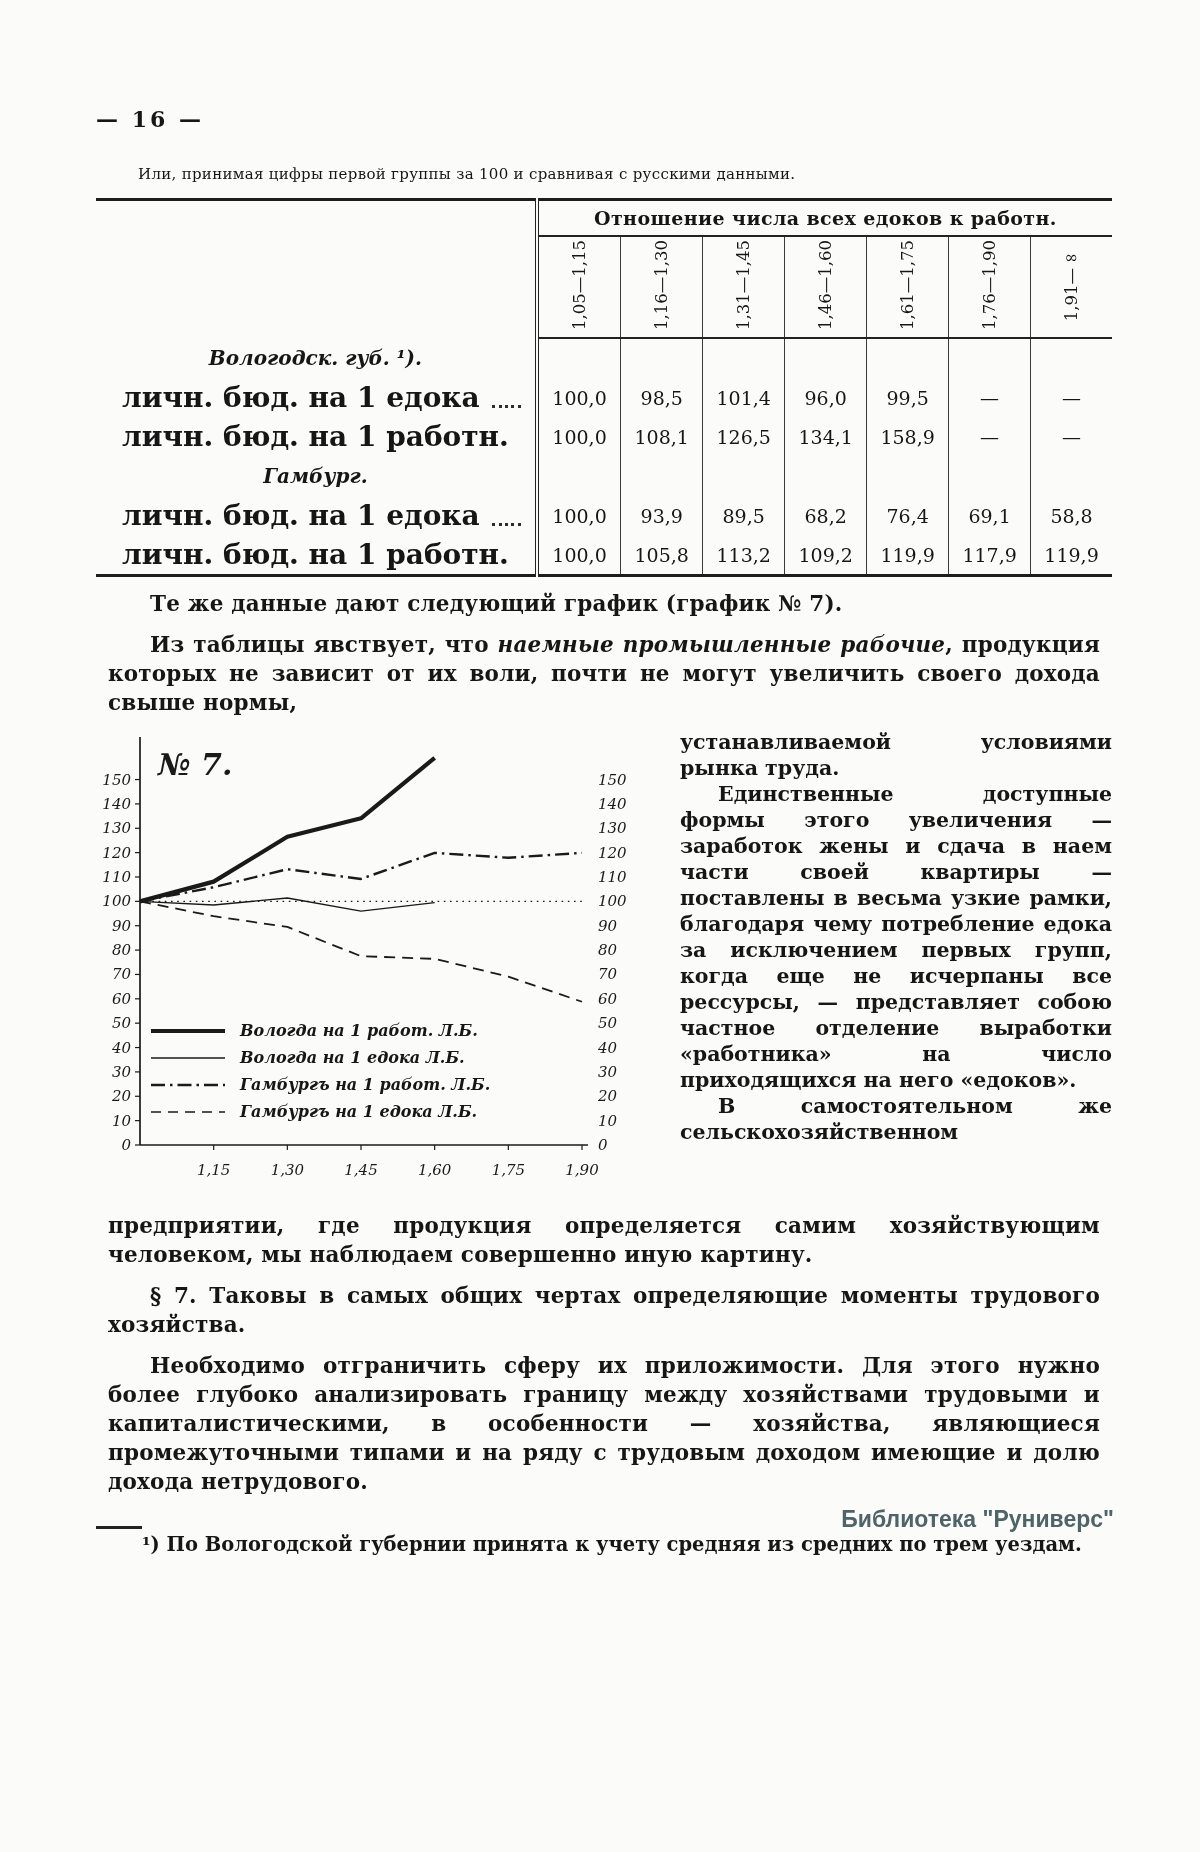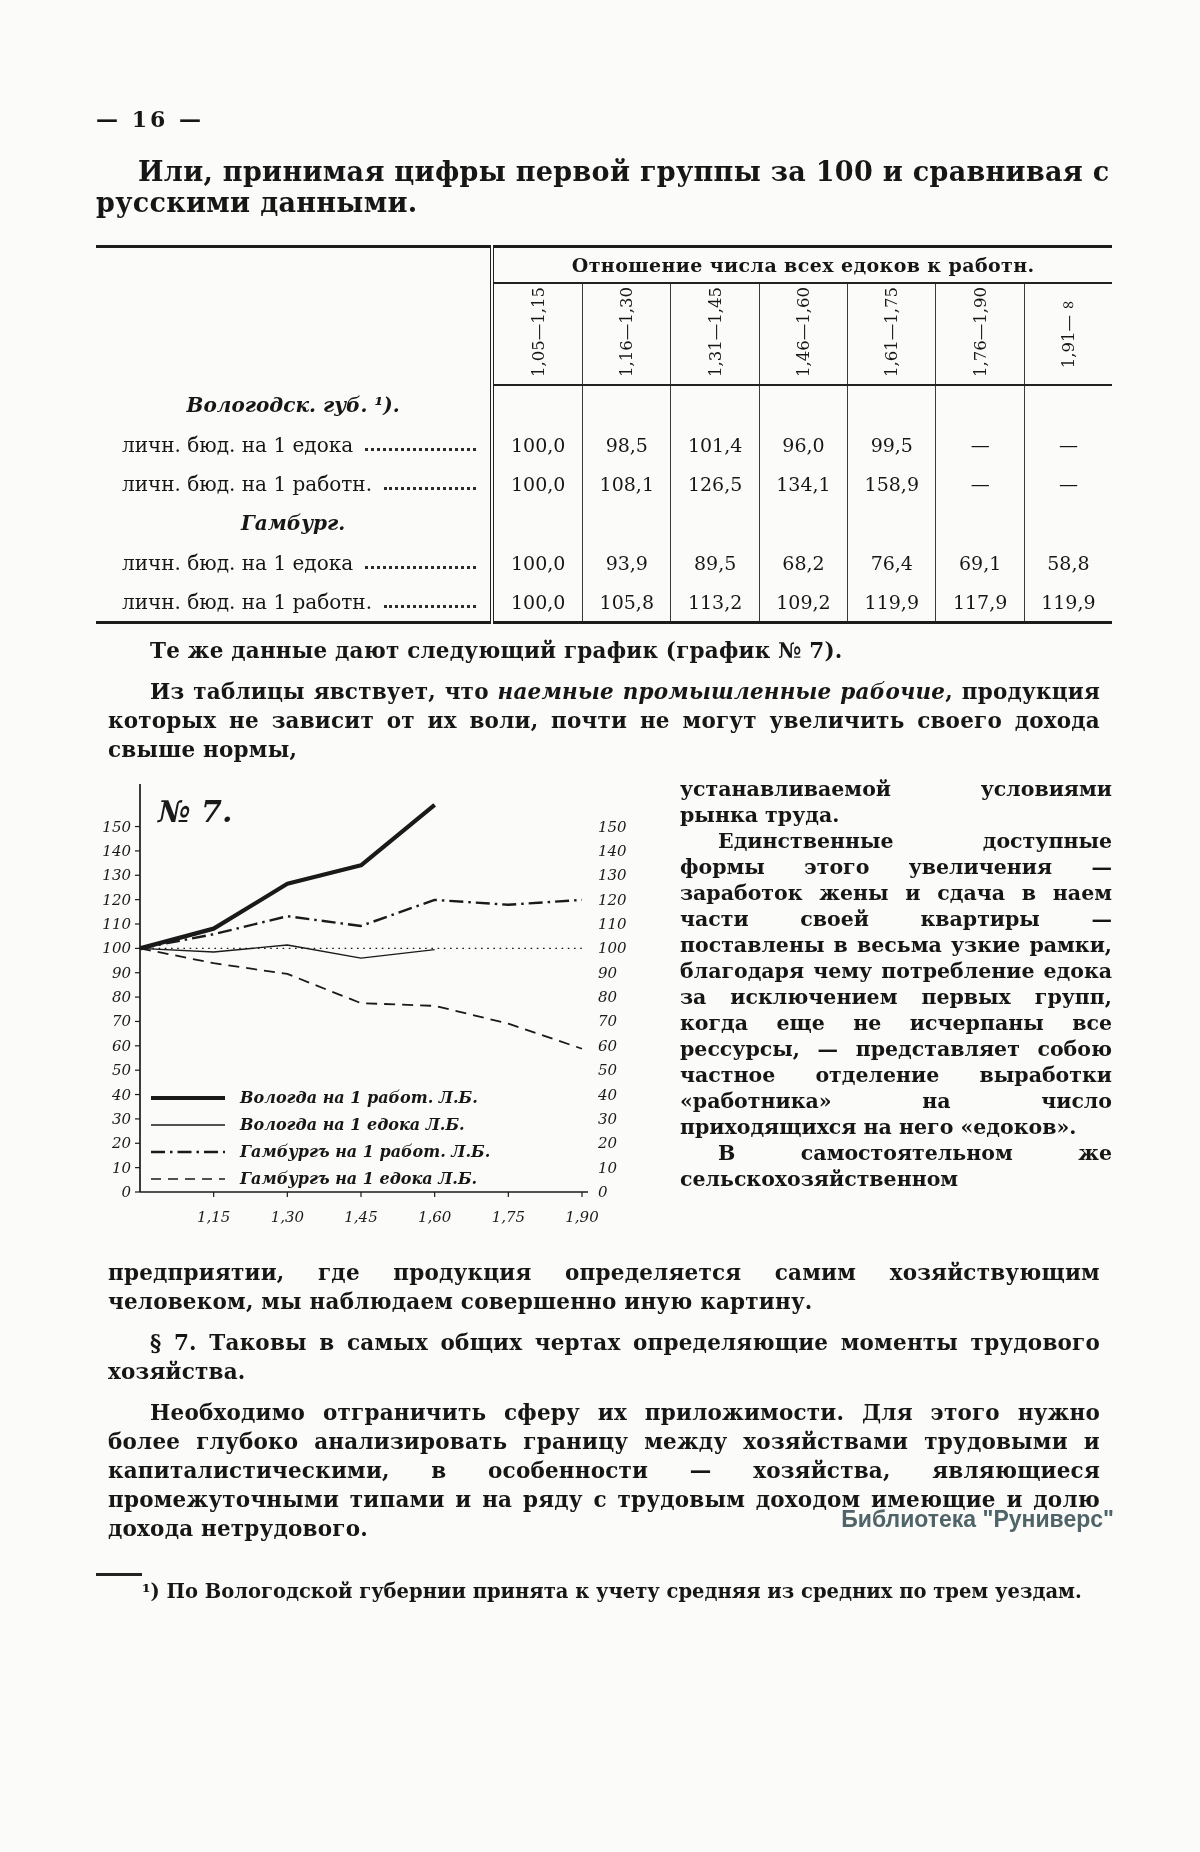--- a/index.html
+++ b/index.html
@@ -13,23 +13,23 @@
   }
   .content {
     padding: 106px 88px 0 96px;
   }
   .page-number {
     font-size: 22px;
     letter-spacing: 3px;
     font-weight: bold;
   }
   .intro {
-    margin-top: 24px;
-    font-size: 27px;
-    font-weight: bold;
+    margin-top: 33px;
+    font-size: 15px;
+    font-weight: normal;
     text-indent: 42px;
     letter-spacing: 0.3px;
   }
   
   table.data {
     margin-top: 14px;
     width: 100%;
     border-collapse: collapse;
     border-top: 3px solid #1d1d1d;
     border-bottom: 3px solid #1d1d1d;
@@ -72,22 +72,22 @@
   td.val {
     border-left: 1.5px solid #3a3a3a;
     text-align: center;
     font-size: 19px;
     height: 39px;
   }
   td.val.c1 { border-left: 4px double #222; }
   td.rowcell { height: 39px; }
   .rowlab { display: flex; align-items: flex-end; }
   .rowlab .lbl {
-    font-weight: normal;
-    font-size: 20px;
+    font-weight: bold;
+    font-size: 28px;
     white-space: nowrap;
     padding-left: 22px;
   }
   .leader {
     flex: 1;
     border-bottom: 3px dotted #2d2d2d;
     margin: 0 10px 6px 12px;
     height: 1em;
   }
   
@@ -124,21 +124,21 @@
   .chart-no {
     font-family: "DejaVu Serif", serif;
     font-style: italic;
     font-size: 30px;
     font-weight: bold;
     fill: #1a1a1a;
   }
   .legend {
     position: absolute;
     left: 52px;
-    top: 308px;
+    top: 288px;
   }
   .legend-item {
     display: flex;
     align-items: center;
     gap: 12px;
     height: 27px;
   }
   .legend-item .lname {
     font-style: italic;
     font-weight: bold;

